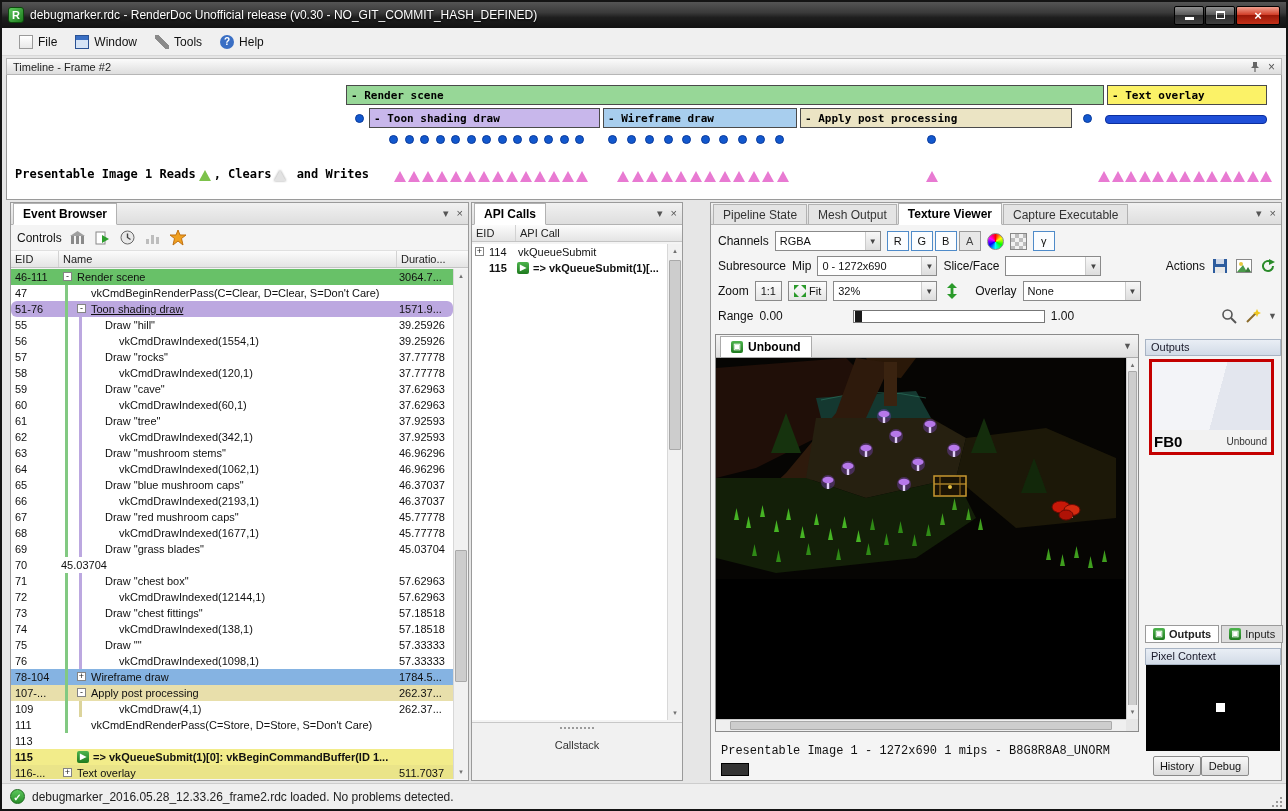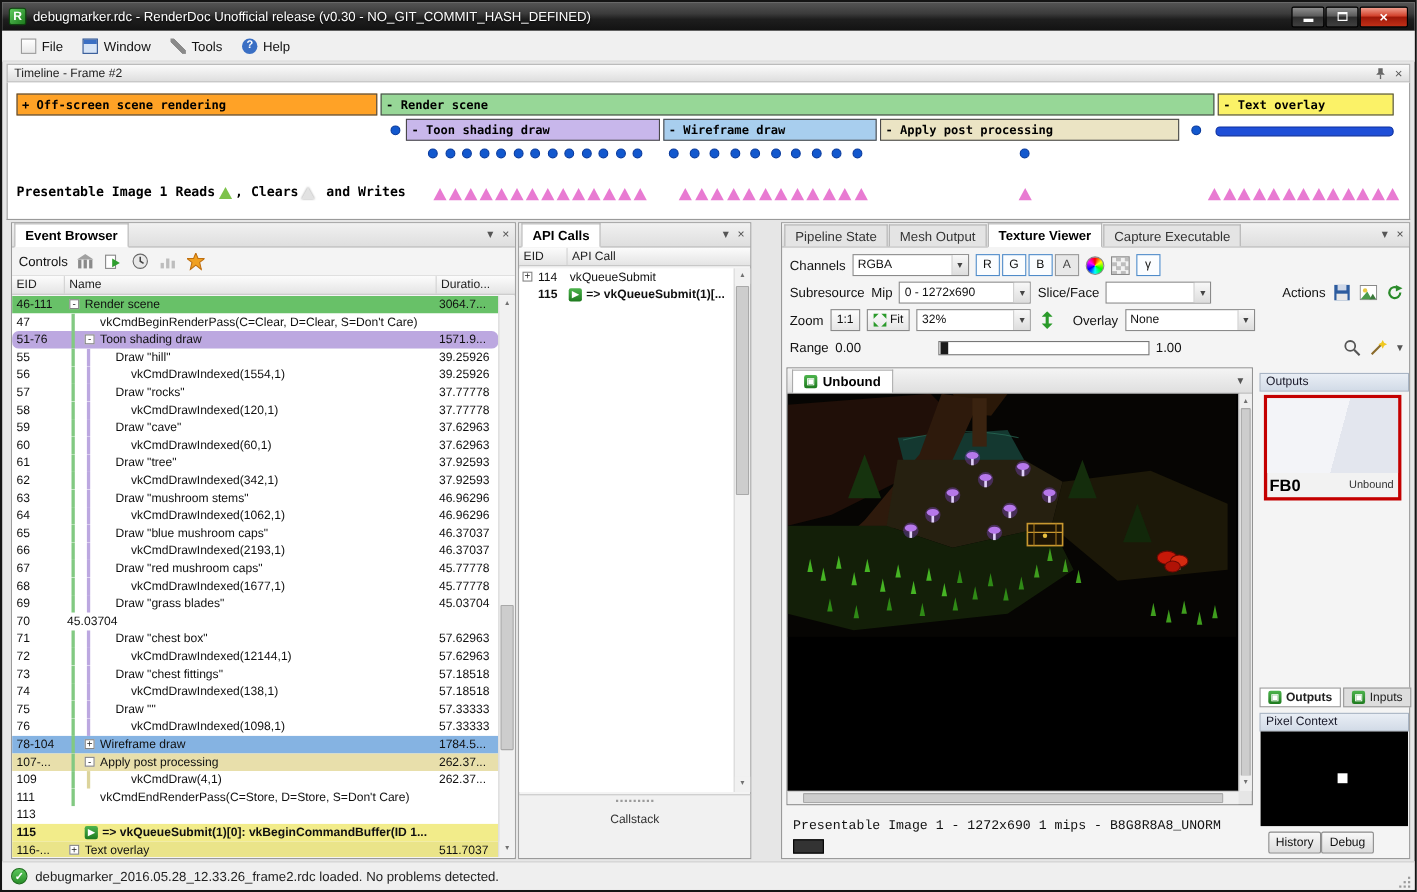--- a/index.html
+++ b/index.html
@@ -168,23 +168,20 @@
       <span>Timeline - Frame #2</span>
       <span class="tl-hdr-icons">
         <svg width="10" height="11">
             <path d="M3 1h4v4l2 2H1l2-2z" fill="#666"></path>
             <rect x="4.4" y="7" width="1.2" height="4" fill="#666"></rect>
           </svg>
         <span style="font-size:12px">×</span>
       </span>
     </div>
     <div class="tl-content" id="tl-content">
-        <div class="tl-bar" style="left: 8px; width: 328px; top: 10px; background: rgb(255, 162, 38);">
-          <span>+ Off-screen scene rendering</span>
-        </div>
         <div class="tl-bar" style="left: 339px; width: 758px; top: 10px; background: rgb(151, 215, 151);">
           <span>- Render scene</span>
         </div>
         <div class="tl-bar" style="left: 1100px; width: 160px; top: 10px; background: rgb(251, 242, 103);">
           <span>- Text overlay</span>
         </div>
         <div class="tl-bar" style="left: 362px; width: 231px; top: 33px; background: rgb(200, 183, 235);">
           <span>- Toon shading draw</span>
         </div>
         <div class="tl-bar" style="left: 596px; width: 194px; top: 33px; background: rgb(168, 206, 238);">
@@ -337,21 +334,21 @@
             <span class="guide" style="left: 6px; background: rgb(130, 201, 130);"></span>
             <span class="eb-text" style="padding-left: 32px;">vkCmdBeginRenderPass(C=Clear, D=Clear, S=Don't Care)</span>
           </div>
           <div class="eb-dur"></div>
         </div>
         <div class="eb-row" style="background: rgb(188, 168, 224); border-radius: 6px;">
           <div class="eb-eid">51-76</div>
           <div class="eb-name">
             <span class="guide" style="left: 6px; background: rgb(130, 201, 130);"></span>
             <span class="expander" style="left: 18px;">-</span>
-            <span class="eb-text" style="padding-left: 32px;">Toon shading draw</span>
+            <span class="eb-text" style="padding-left: 32px; text-decoration: underline;">Toon shading draw</span>
           </div>
           <div class="eb-dur">1571.9...</div>
         </div>
         <div class="eb-row">
           <div class="eb-eid">55</div>
           <div class="eb-name">
             <span class="guide" style="left: 6px; background: rgb(130, 201, 130);"></span>
             <span class="guide" style="left: 20px; background: rgb(188, 168, 224);"></span>
             <span class="eb-text" style="padding-left: 46px;">Draw "hill"</span>
           </div>

